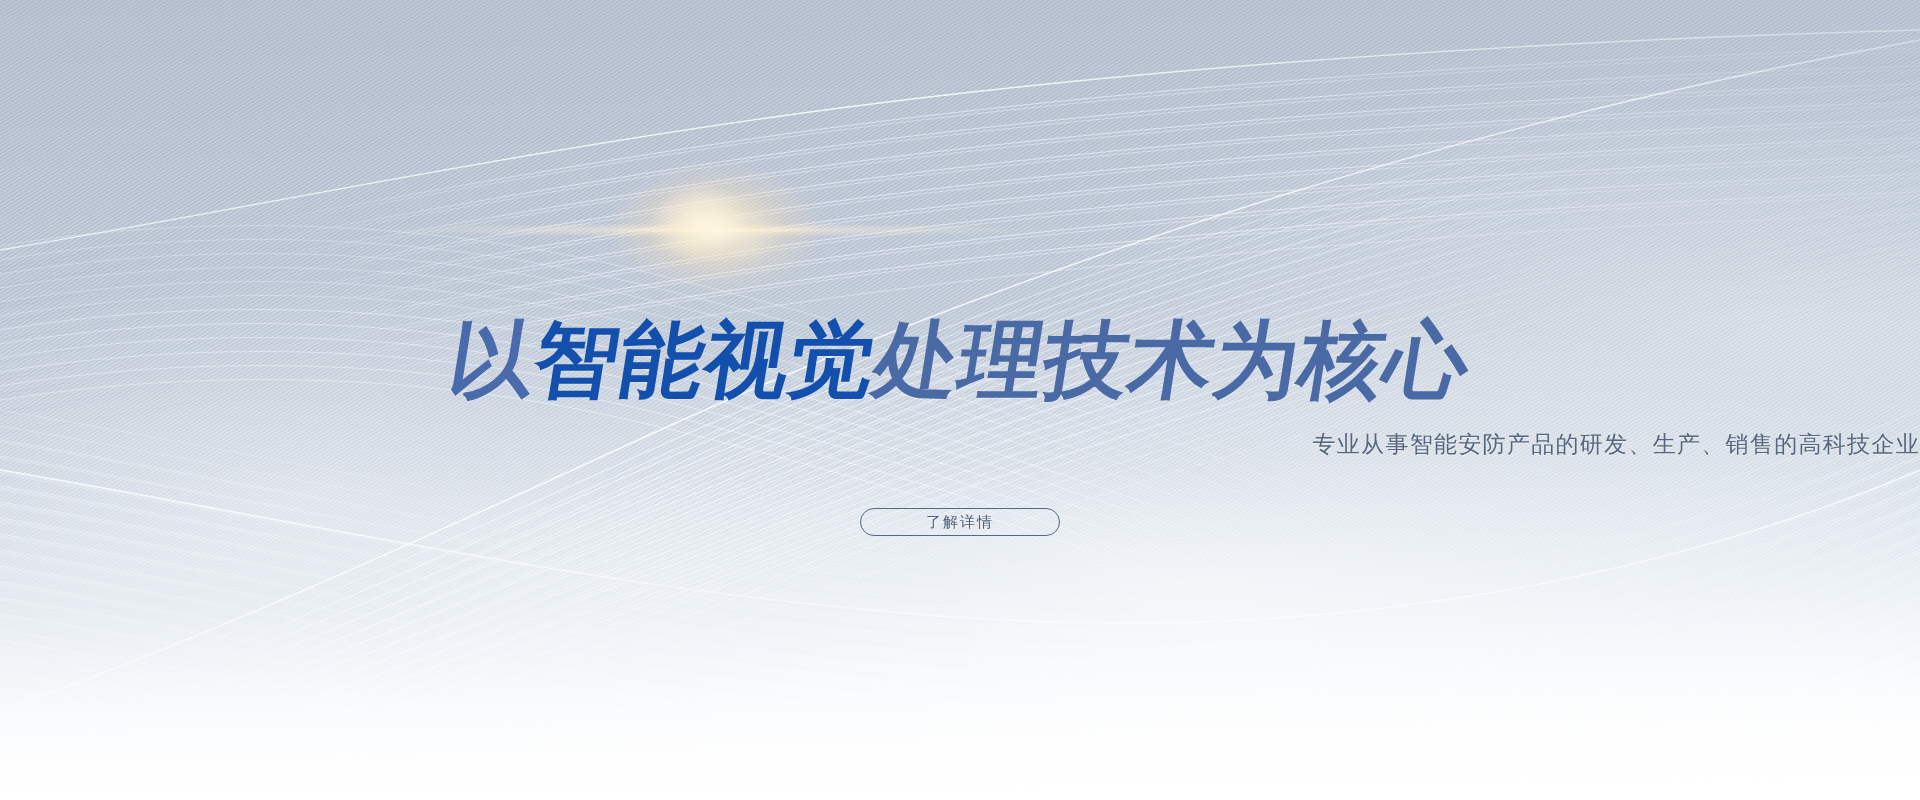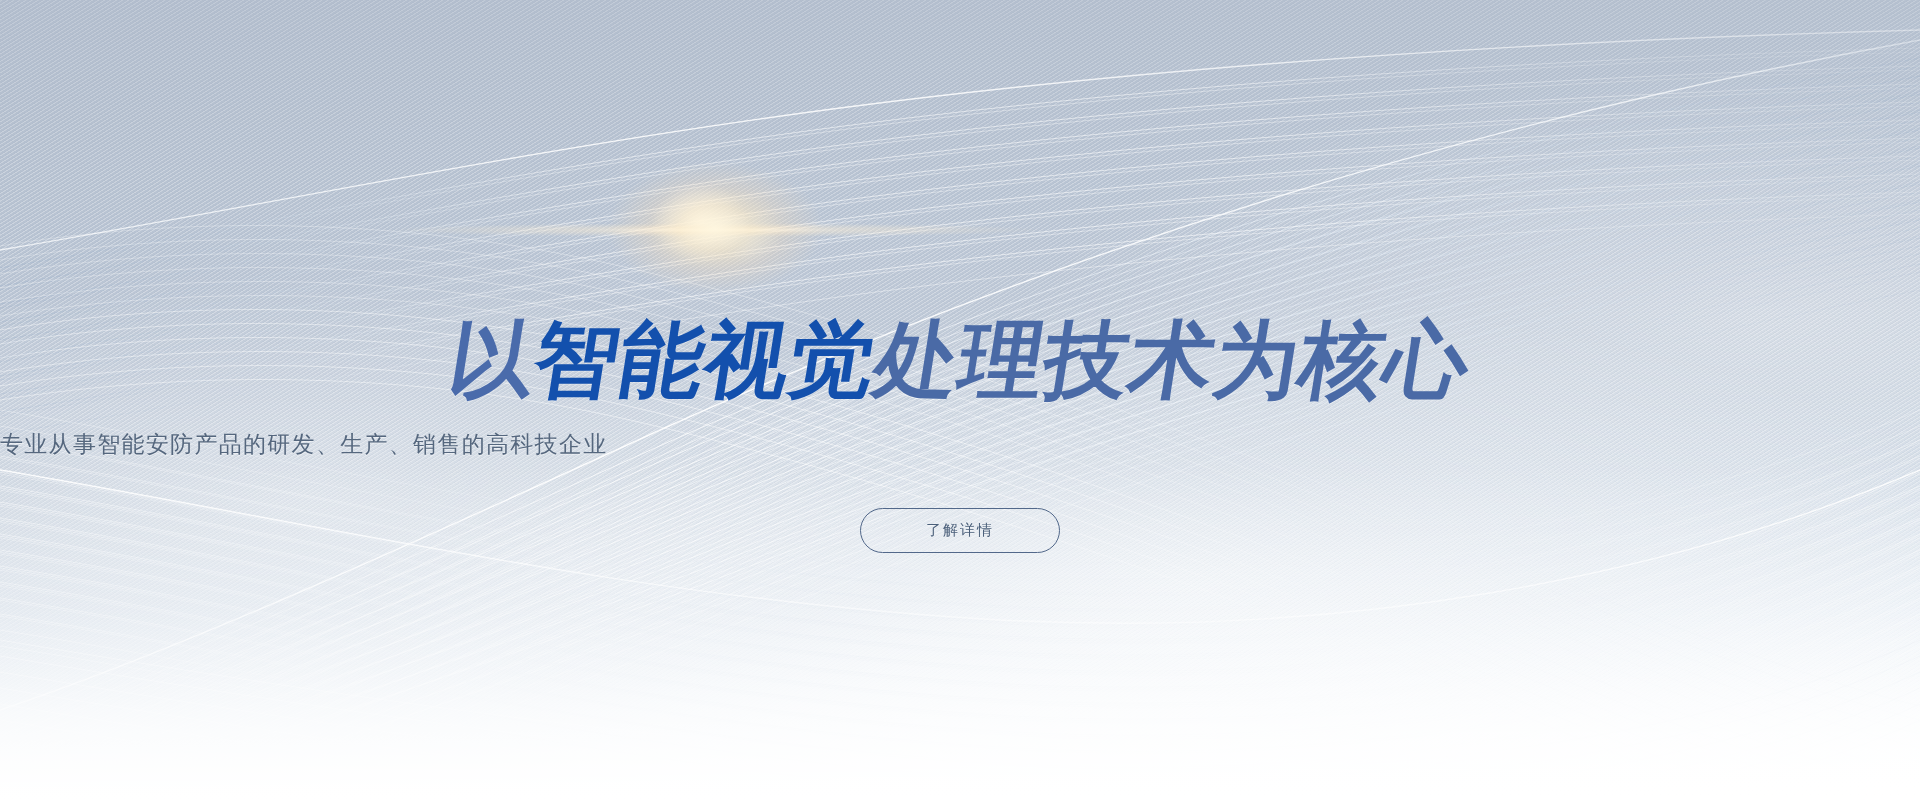--- a/index.html
+++ b/index.html
@@ -141,21 +141,21 @@
   }
   .seg-a { color: #4a6bab; text-shadow: 0 1px 0 rgba(255,255,255,0.30); }
   .seg-b { color: #1350ad; text-shadow: 0 1px 0 rgba(255,255,255,0.22); }
   .seg-c { color: #4a6aa6; text-shadow: 0 1px 0 rgba(255,255,255,0.30); }
 
   #subtitle {
     position: absolute;
     top: 404px;
     left: 0;
     width: 1920px;
-    text-align: left;
+    text-align: right;
     font-size: 23px;
     line-height: 34px;
     letter-spacing: 1.3px;
     color: #55677e;
     font-weight: 400;
     text-shadow: 0 1px 0 rgba(255,255,255,0.45);
     pointer-events: auto;
   }
 
   #cta-wrap {
@@ -166,21 +166,21 @@
     display: flex;
     justify-content: center;
     pointer-events: auto;
   }
 
   #cta {
     display: inline-flex;
     align-items: center;
     justify-content: center;
     width: 200px;
-    height: 45px;
+    height: 28px;
     border: 1px solid #52688a;
     border-radius: 23px;
     background: transparent;
     color: #4a5f7a;
     font-size: 15px;
     letter-spacing: 2px;
     font-family: "Liberation Sans", "DejaVu Sans", sans-serif;
     cursor: pointer;
     box-sizing: border-box;
     text-shadow: 0 1px 0 rgba(255,255,255,0.40);

